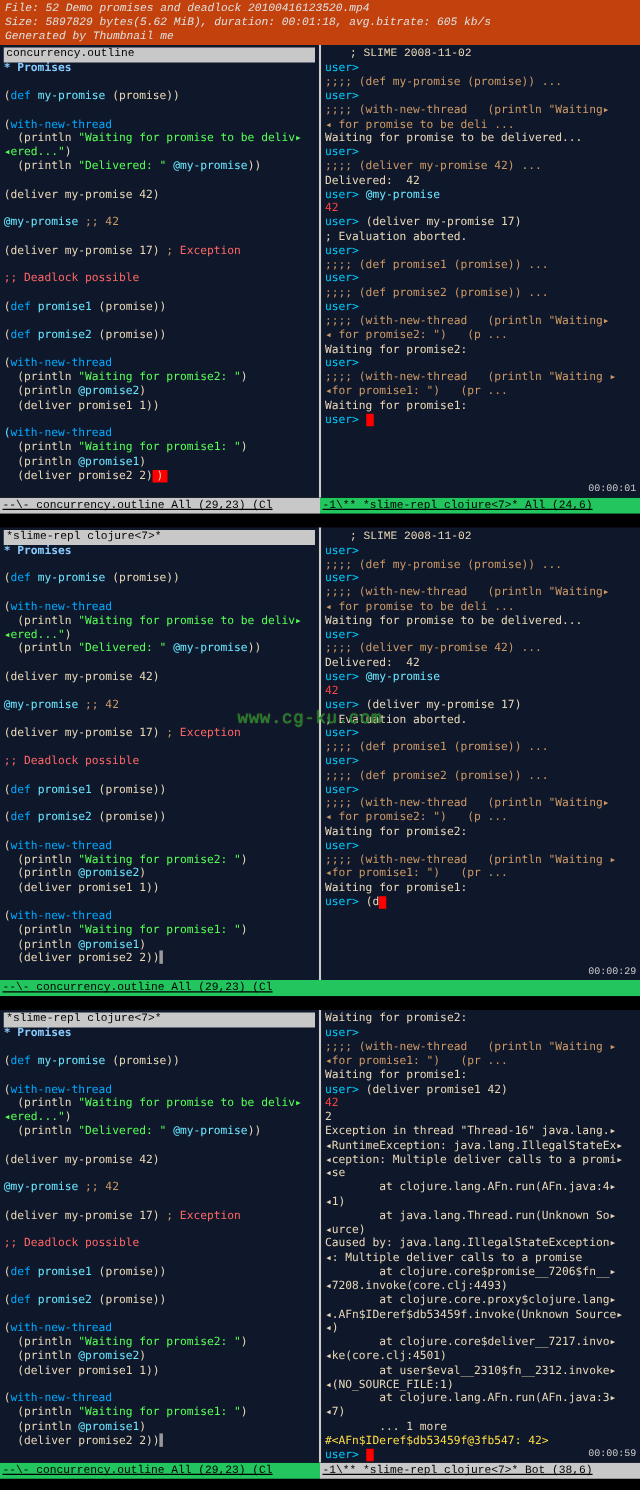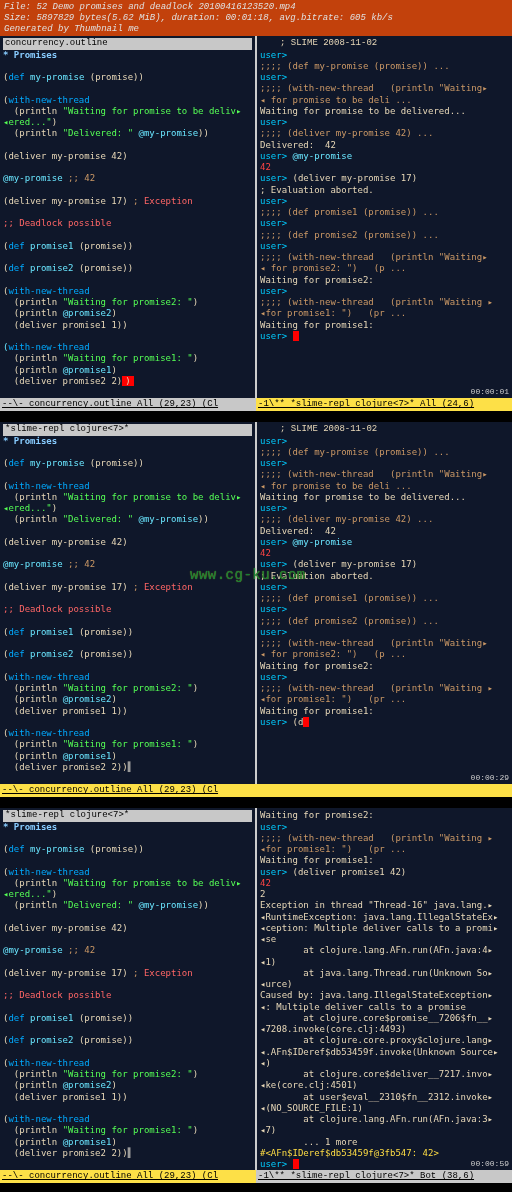--- a/index.html
+++ b/index.html
@@ -13,21 +13,21 @@
       overflow:hidden;
     }
     .header { padding:2px 4px; background:#c2410c; color:#e0e0e0; font-size:9px; line-height:1.2;font-style:italic; }
     .frames { display:flex; flex-direction:column; }
     .frame { display:flex; flex-direction:row; height:362px; background:#000; position:relative; }
     .pane { flex:1 1 50%; overflow:hidden; padding:2px 3px; position:relative; background:#0f172a; }
     .pane-divider { width:2px; background:#ccc; }
     .titlebar { background:#c8c8c8; color:#000; padding:0 2px; font-size:9px; white-space:nowrap; overflow:hidden; }
     .modeline { display:flex; height:13px; }
     .modeline-half { flex:1; background:#c8c8c8; color:#000; padding:0 2px; font-size:9px; white-space:nowrap; overflow:hidden; line-height:13px;text-decoration:underline; }
-    .modeline-half.inactive { background:#fde047; }
+    .modeline-half.inactive { background:#22c55e; }
     .minibuf { height:11px; background:#000; }
     .timestamp { position:absolute; right:3px; bottom:1px; color:#ccc; font-size:8px; }
     
     .c-comment { color:#c96; }
     .c-heading { color:#8cf; font-weight:bold; }
     .c-kw { color:#0af; }
     .c-name { color:#6ae6ff; }
     .c-str { color:#5f5; }
     .c-paren { color:#e8d8b8; }
     .c-exc { color:#f66; }

